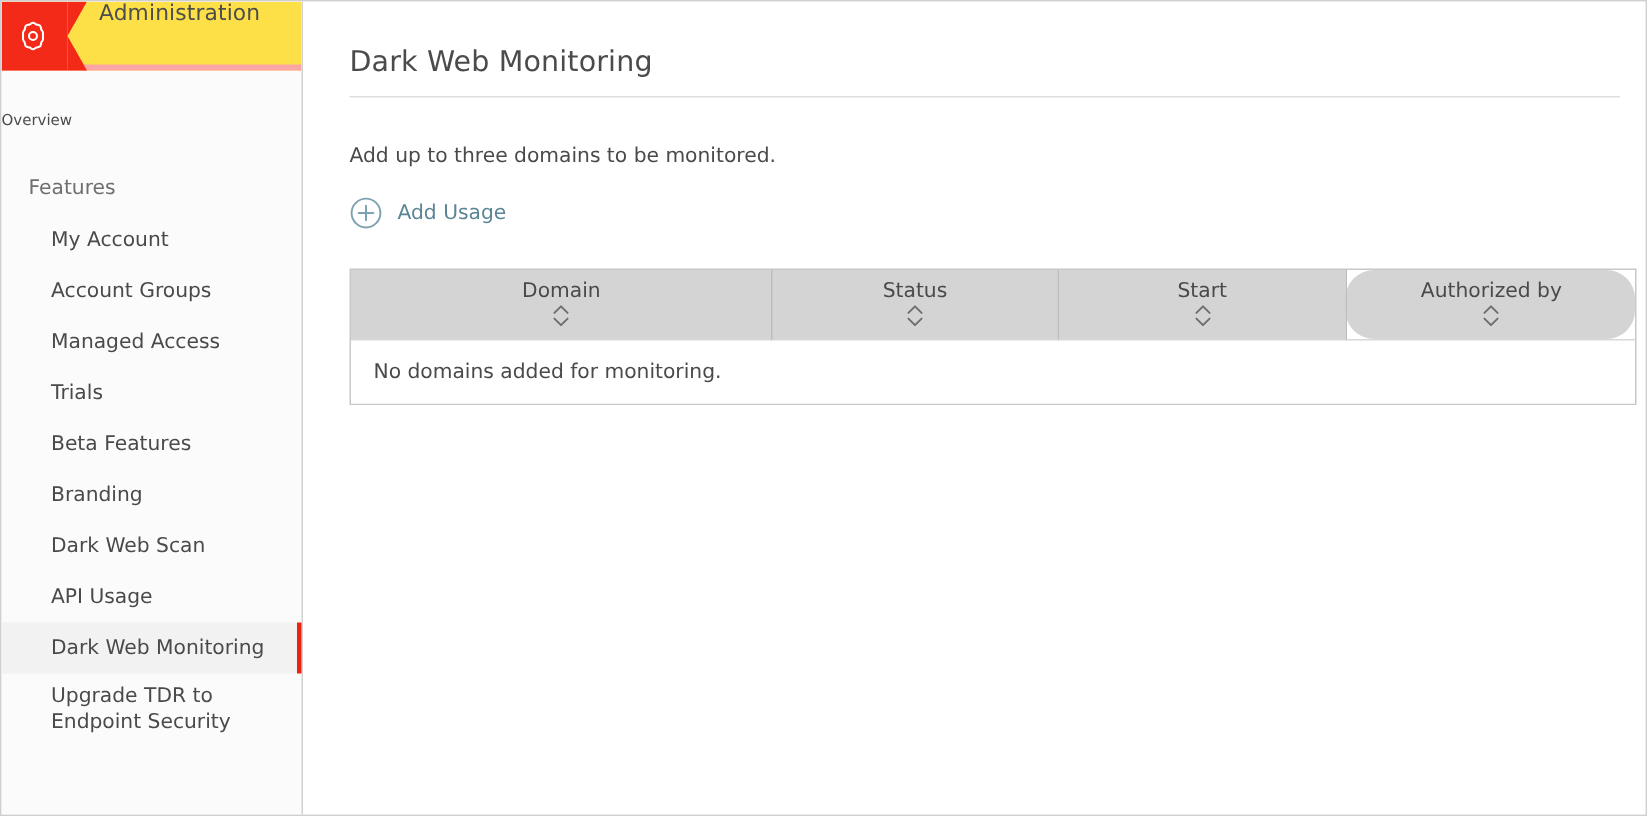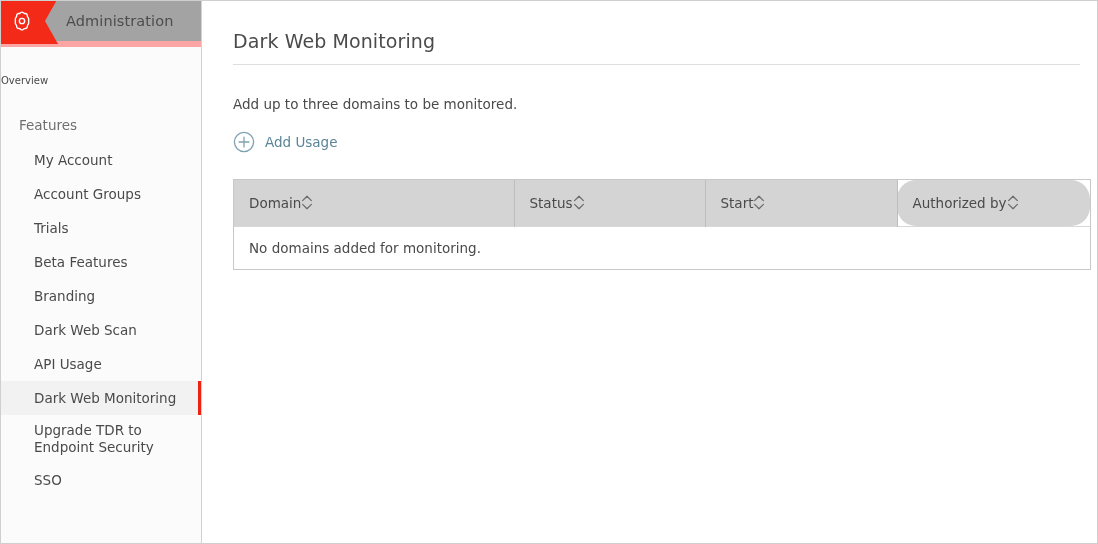--- a/index.html
+++ b/index.html
@@ -32,24 +32,23 @@
     height: 100%;
     box-sizing: border-box;
     border-right: 1px solid #d2d2d2;
     background: #fbfbfb;
     overflow: hidden;
   }
   .brand-bar {
     position: relative;
     height: 46px;
     box-sizing: border-box;
-    border-bottom: 6px solid #fca5a5;
-    background: #a3a3a3;
-    display: flex;
-    align-items: center;
+    border-bottom: 4px solid #fca5a5;
+    background: #fde047;
+    display: flex;
   }
   .brand-flag {
     position: relative;
     width: 56px;
     height: 46px;
     flex: 0 0 56px;
   }
   .brand-flag .flag-body {
     position: absolute;
     left: 0;
@@ -199,21 +198,22 @@
     border-right: 1px solid #bdbdbd;
     box-sizing: border-box;
   }
   table.data-table thead th:last-child {
     border-right: none;
     border-radius: 19px;
   }
   .th-inner {
     display: flex;
     align-items: center;
-    justify-content: flex-start;
+    justify-content: space-between;
+    flex-direction: column;
   }
   .sort-icon {
     width: 12px;
     height: 17px;
     flex: 0 0 12px;
   }
   table.data-table tbody td {
     height: 42px;
     padding: 0 15px;
     font-size: 13.5px;
@@ -250,43 +250,43 @@
 
       <div class="nav-group-label">Features</div>
 
       <div class="nav-item">
         <span>My Account</span>
       </div>
       <div class="nav-item">
         <span>Account Groups</span>
       </div>
       <div class="nav-item">
+        <span>Managed Access</span>
+      </div>
+      <div class="nav-item">
         <span>Trials</span>
       </div>
       <div class="nav-item">
         <span>Beta Features</span>
       </div>
       <div class="nav-item">
         <span>Branding</span>
       </div>
       <div class="nav-item">
         <span>Dark Web Scan</span>
       </div>
       <div class="nav-item">
         <span>API Usage</span>
       </div>
       <div class="nav-item selected">
         <span>Dark Web Monitoring</span>
         <span class="active-marker"></span>
       </div>
       <div class="nav-item two-line">
         <span>Upgrade TDR to Endpoint Security</span>
-      </div>
-      <div class="nav-item">
-        <span>SSO</span>
       </div>
     </nav>
   </aside>
 
   <main class="main">
     <div class="main-inner">
 
       <h1 class="page-title">Dark Web Monitoring</h1>
 
       <div class="page-desc">Add up to three domains to be monitored.</div>

